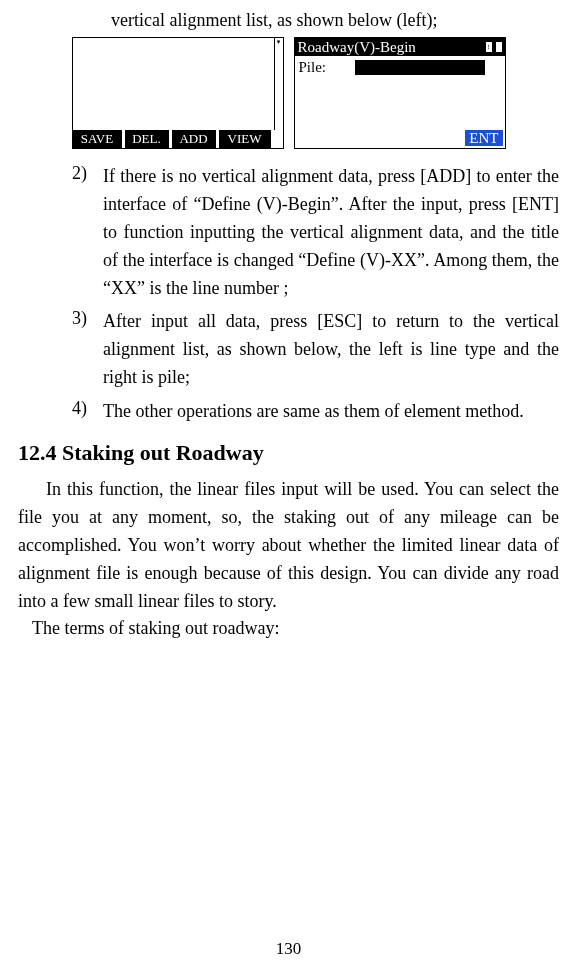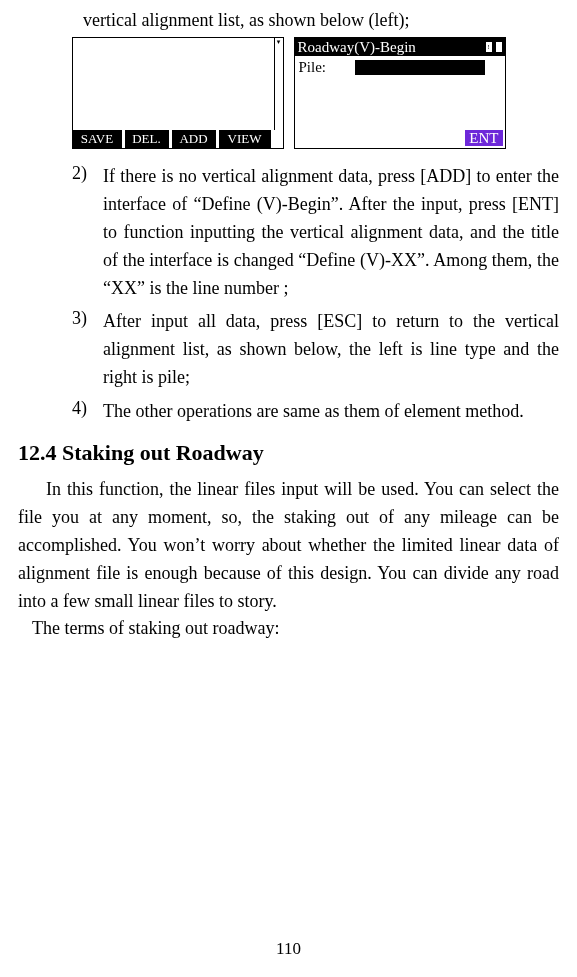--- a/index.html
+++ b/index.html
@@ -11,21 +11,21 @@
       width: 577px;
       height: 977px;
       background: #fff;
       font-family: "Times New Roman", Times, serif;
       font-size: 18px;
       color: #000;
       padding: 0 18px;
       position: relative;
     }
     .intro-line {
-      margin-left: 65px;
+      margin-left: 93px;
       margin-top: 10px;
       margin-bottom: 6px;
     }
     .panels {
       display: flex;
       justify-content: center;
       gap: 10px;
       margin-bottom: 14px;
     }
     .panel {
@@ -127,21 +127,21 @@
       border: 1px solid #000;
       background: #fff;
     }
     .right-panel .field-input.selected {
       background: #000;
     }
     .right-panel .ent-btn {
       position: absolute;
       bottom: 2px;
       right: 2px;
-      background: #6d28d9;
+      background: #1d4ed8;
       color: #fff;
       font-size: 15px;
       line-height: 16px;
       padding: 0 4px;
       height: 16px;
     }
 
     .list-items {
       margin-top: 8px;
     }
@@ -236,13 +236,13 @@
     <div class="list-num">4)</div>
     <div class="list-text" style="text-align:justify;text-align-last:left;">The other operations are same as them of element method.</div>
   </div>
 </div>
 
 <div class="section-heading">12.4 Staking out Roadway</div>
 
 <div class="body-para">In this function, the linear files input will be used. You can select the file you at any moment, so, the staking out of any mileage can be accomplished. You won’t worry about whether the limited linear data of alignment file is enough because of this design. You can divide any road into a few small linear files to story.</div>
 <div class="body-line2">The terms of staking out roadway:</div>
 
-<div class="page-num">110</div>
+<div class="page-num">130</div>
 
 </body></html>

